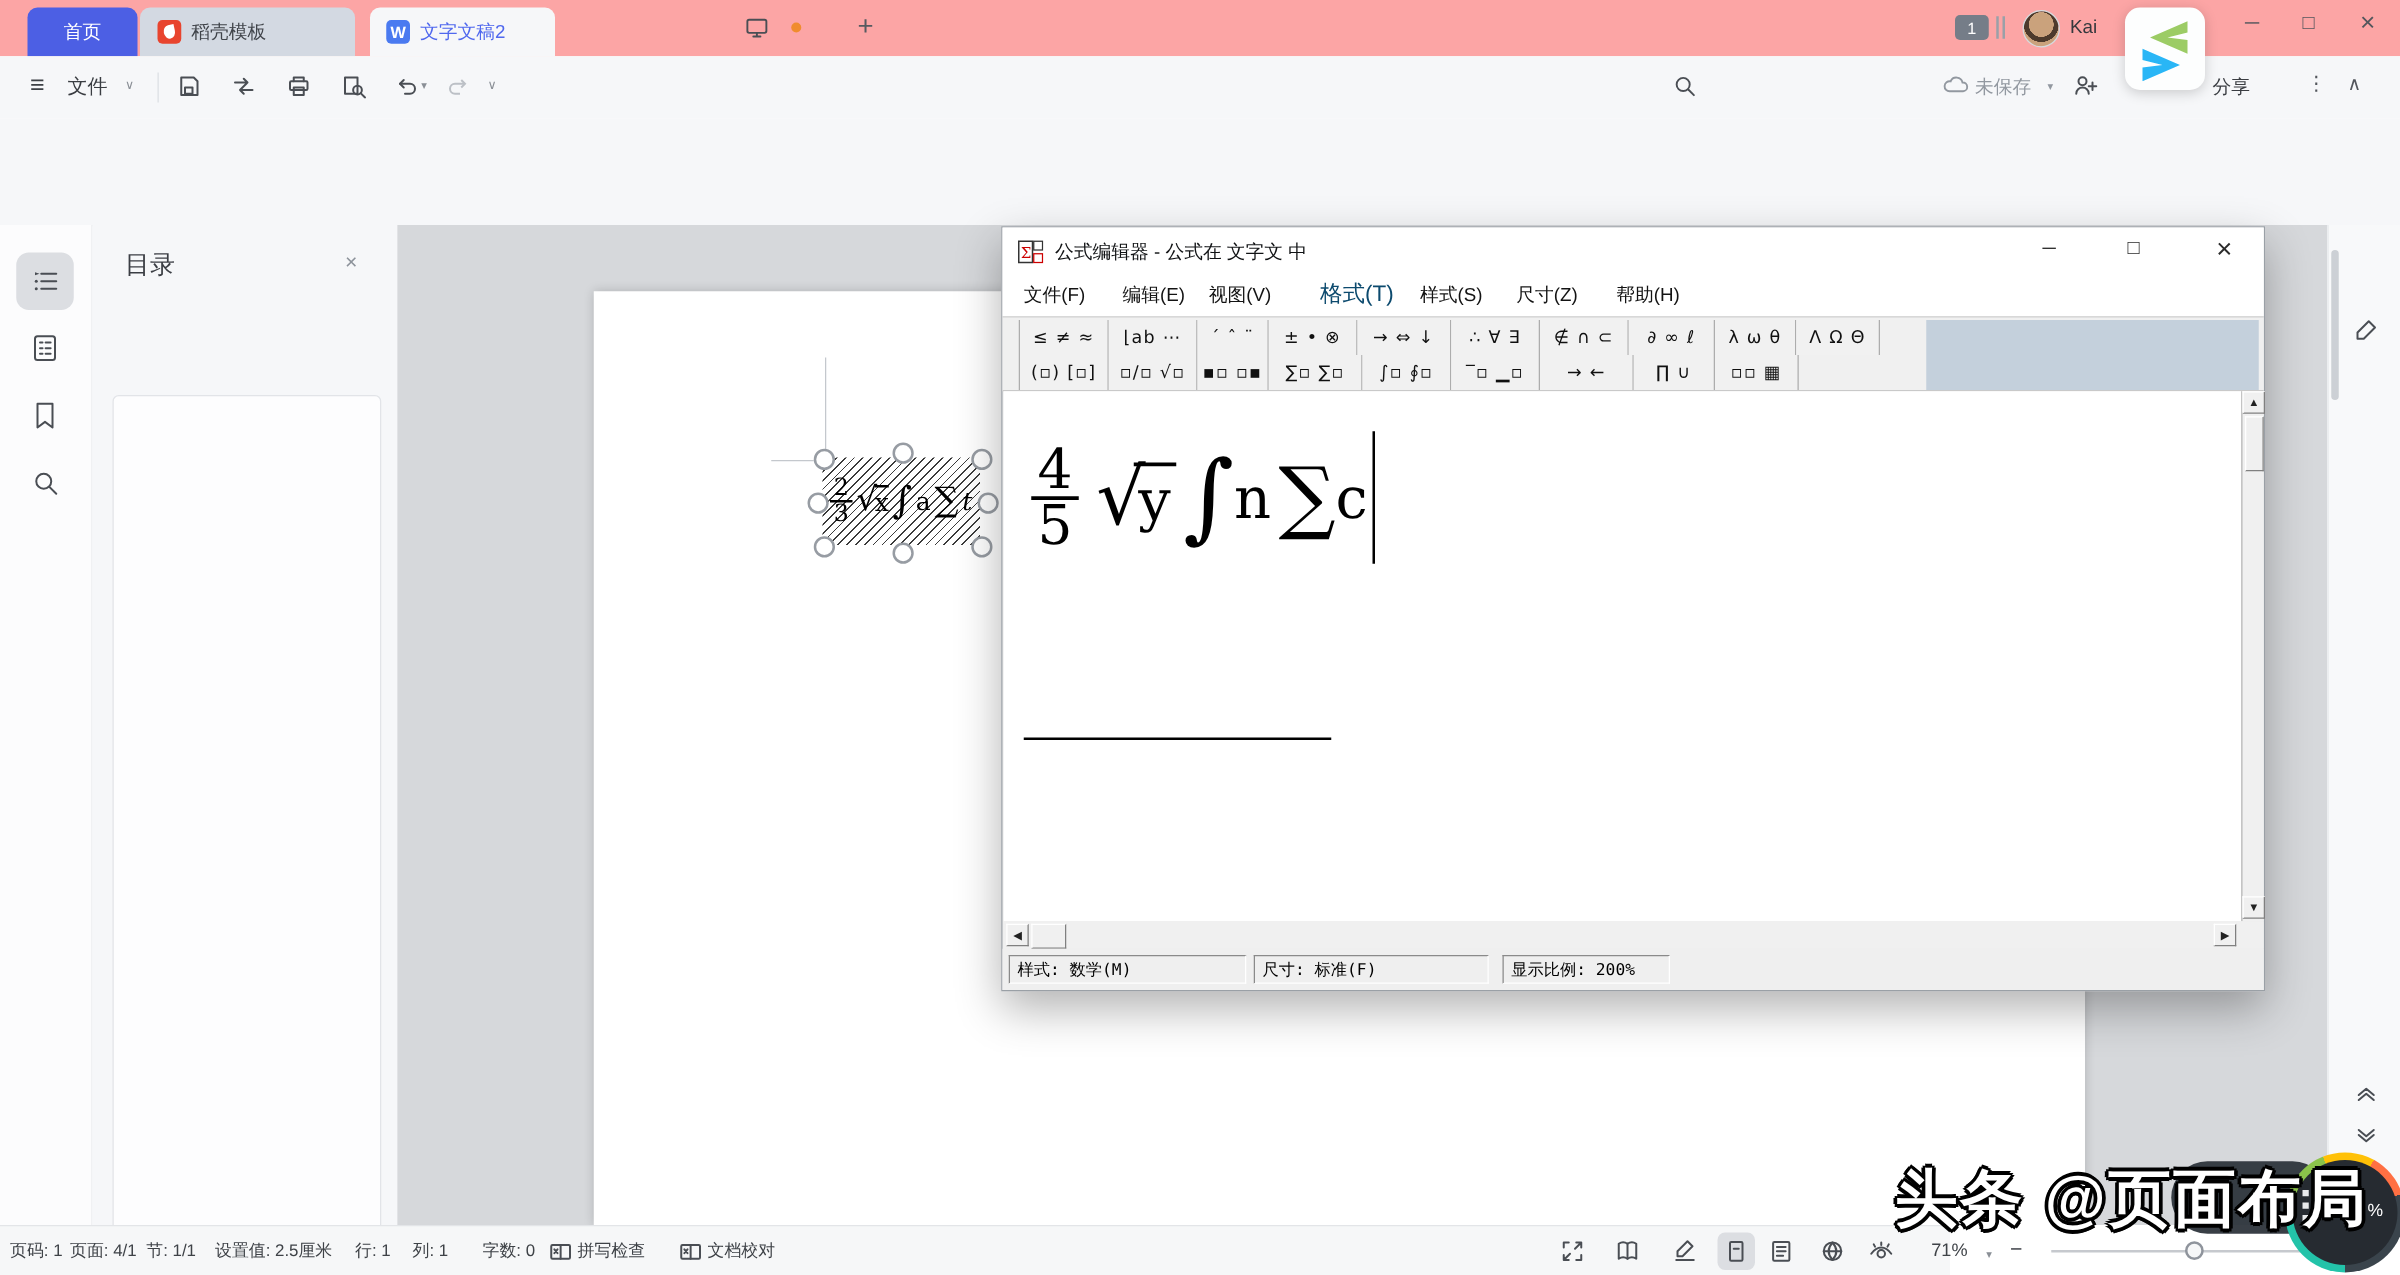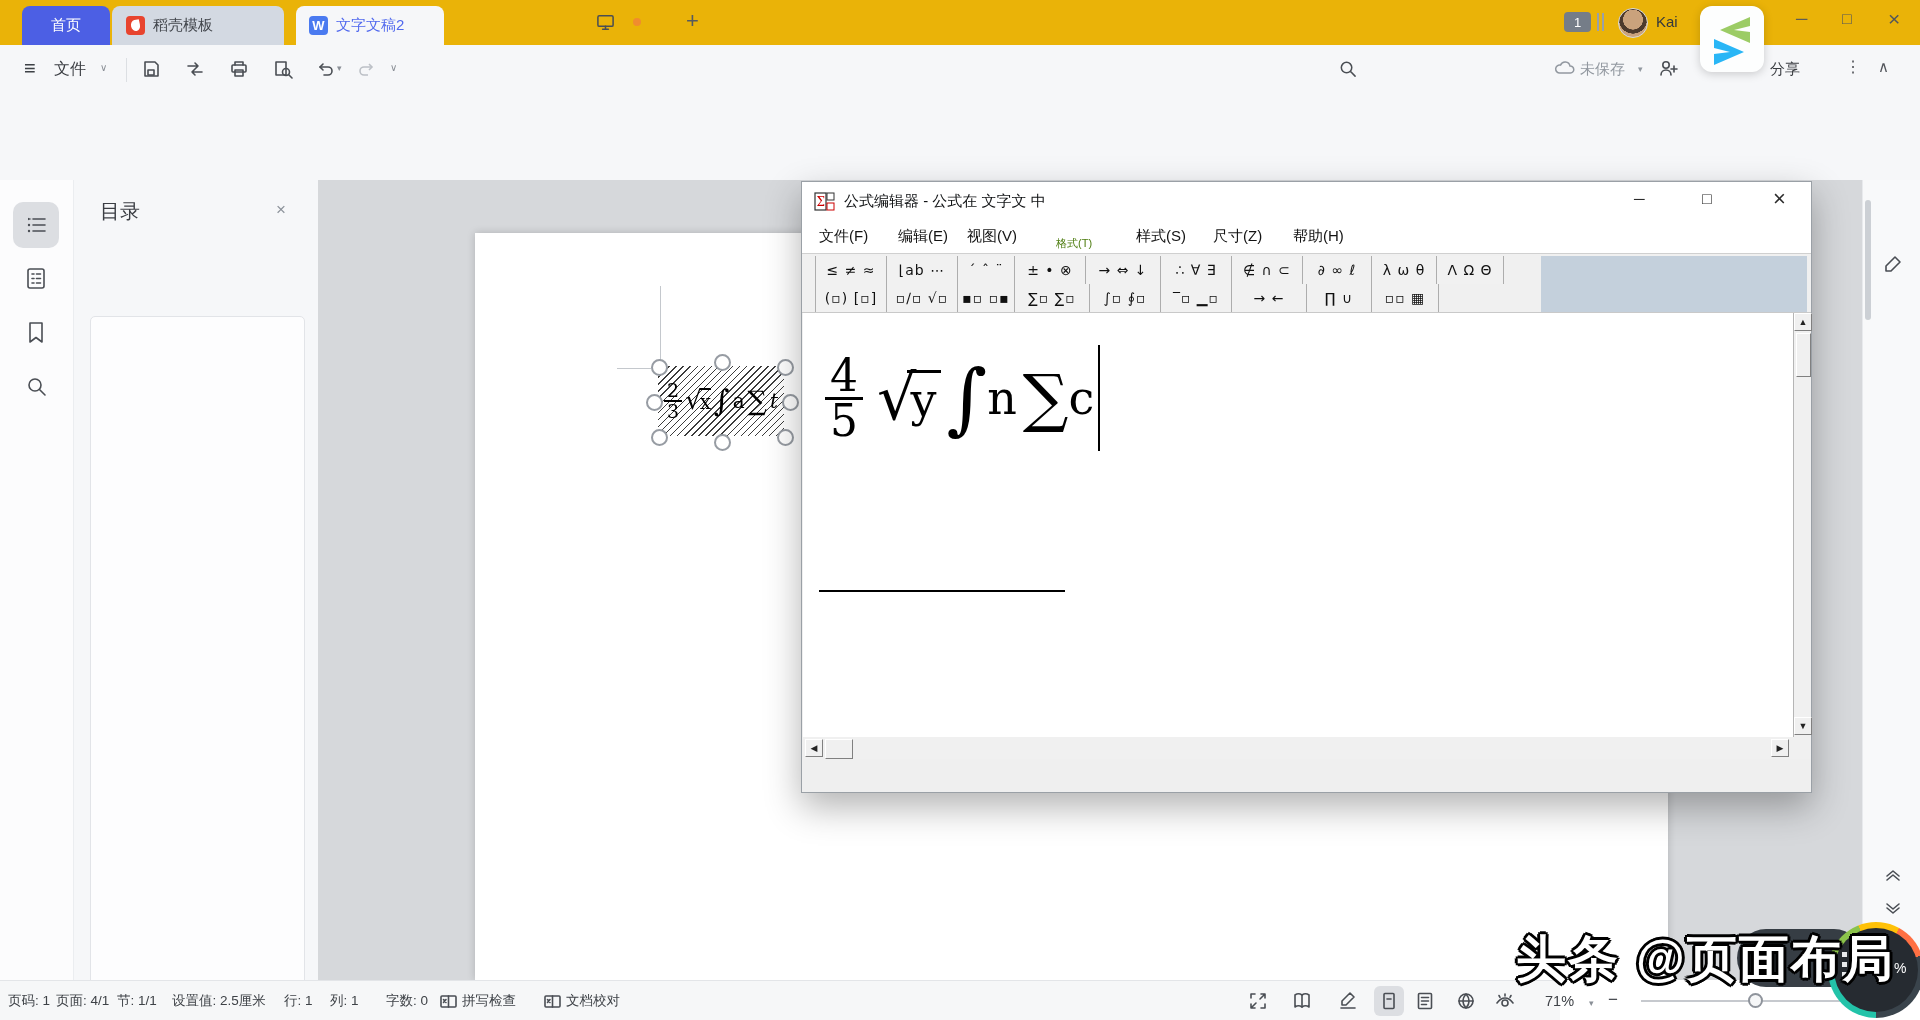--- a/index.html
+++ b/index.html
@@ -5,21 +5,21 @@
   html,body{margin:0;padding:0}
   body{width:1920px;height:1020px;position:relative;overflow:hidden;background:#fff;
        font-family:"Liberation Sans",sans-serif;color:#3c4046}
   .abs{position:absolute}
   .t{position:absolute;white-space:nowrap}
   svg{display:block}
   .ic{stroke:#4a4e54;fill:none;stroke-width:1.6;stroke-linecap:round;stroke-linejoin:round}
   .blu{stroke:#6d87f2}
   .dis .lbl{color:#b9bdc3}
   
-  .tabbar{position:absolute;left:0;top:0;width:1920px;height:45px;background:#eab308}
+  .tabbar{position:absolute;left:0;top:0;width:1920px;height:45px;background:#fca5a5}
   .tab{position:absolute;top:6px;height:39px;display:flex;align-items:center;border-radius:8px 8px 0 0;font-size:15px}
   
   .ribbon{position:absolute;left:0;top:45px;width:1920px;height:50px;background:#f6f7f9}
   .toolbar{position:absolute;left:0;top:95px;width:1920px;height:85px;background:#f6f7f9;border-bottom:1px solid #e2e4e8}
   .ribtab{position:absolute;top:59px;font-size:15.5px;color:#3d4146}
   .pill{position:absolute;left:494px;top:52px;width:66px;height:32px;border-radius:16px;background:#4b5ee6;color:#fff;
         display:flex;align-items:center;justify-content:center;font-size:15.5px}
   .titem{position:absolute;top:98px;display:flex;flex-direction:column;align-items:center;transform:translateX(-50%)}
   .titem .icb{height:42px;display:flex;align-items:center;justify-content:center}
   .lbl{font-size:14px;color:#3c4046;white-space:nowrap;line-height:1}
@@ -573,21 +573,21 @@
       </span>
     <span class="abs" style="left:42px;top:10px;font-size:15px;color:#101214">公式编辑器 - 公式在 文字文 中</span>
     <span class="abs" style="left:832px;top:8px;font-size:15px;color:#2b2b2b">─</span>
     <span class="abs" style="left:900px;top:8px;font-size:16px;color:#2b2b2b">□</span>
     <span class="abs" style="left:971px;top:4px;font-size:22px;color:#2b2b2b">×</span>
   </div>
   <div class="abs" style="left:0;top:38px;width:100%;height:33px;background:#fff">
     <span class="abs" style="left:17px;top:7px;font-size:15px;color:#131313">文件(F)</span>
     <span class="abs" style="left:96px;top:7px;font-size:15px;color:#131313">编辑(E)</span>
     <span class="abs" style="left:165px;top:7px;font-size:15px;color:#131313">视图(V)</span>
-    <span class="abs" style="left:254px;top:16px;font-size:11px;color:#4d7c0f">格式(T)</span>
+    <span class="abs" style="left:254px;top:3px;font-size:18px;color:#0c4a6e">格式(T)</span>
     <span class="abs" style="left:334px;top:7px;font-size:15px;color:#131313">样式(S)</span>
     <span class="abs" style="left:411px;top:7px;font-size:15px;color:#131313">尺寸(Z)</span>
     <span class="abs" style="left:491px;top:7px;font-size:15px;color:#131313">帮助(H)</span>
   </div>
   <div class="abs" style="left:0;top:71px;width:100%;height:60px;background:#f0f0f0;border-top:1px solid #d0d0d0;border-bottom:1px solid #c9c9c9;box-sizing:border-box">
     <div class="symrow" style="left:13px;top:2px">
       <span class="symcell" style="width:70px">≤ ≠ ≈</span>
       <span class="symcell" style="width:70px">⌊ab ⋯</span>
       <span class="symcell" style="width:56px">´ ˆ ¨</span>
       <span class="symcell" style="width:70px">± • ⊗</span>
@@ -641,20 +641,25 @@
   </div>
   <div class="abs" style="left:1px;top:555px;width:1008px;height:22px;background:#f0f0f0">
     <span class="sbtn" style="left:2px;top:2px">
         <span>◀</span>
       </span>
     <span class="abs" style="left:22px;top:2px;width:26px;height:18px;background:#f0f0f0;border:1px solid;border-color:#fff #808080 #808080 #fff"></span>
     <span class="sbtn" style="left:968px;top:2px">
         <span>▶</span>
       </span>
   </div>
+  <div class="abs" style="left:0;top:577px;width:100%;height:33px;background:#efefef">
+    <span class="stbox" style="left:5px;top:5px;width:190px">样式: 数学(M)</span>
+    <span class="stbox" style="left:201px;top:5px;width:188px">尺寸: 标准(F)</span>
+    <span class="stbox" style="left:400px;top:5px;width:134px">显示比例: 200%</span>
+  </div>
 </div>
 
 <div class="statusbar">
   <span class="sbt" style="left:8px">页码: 1</span>
 
   <span class="sbt" style="left:56px">页面: 4/1</span>
 
   <span class="sbt" style="left:117px">节: 1/1</span>
 
   <span class="sbt" style="left:172px">设置值: 2.5厘米</span>

